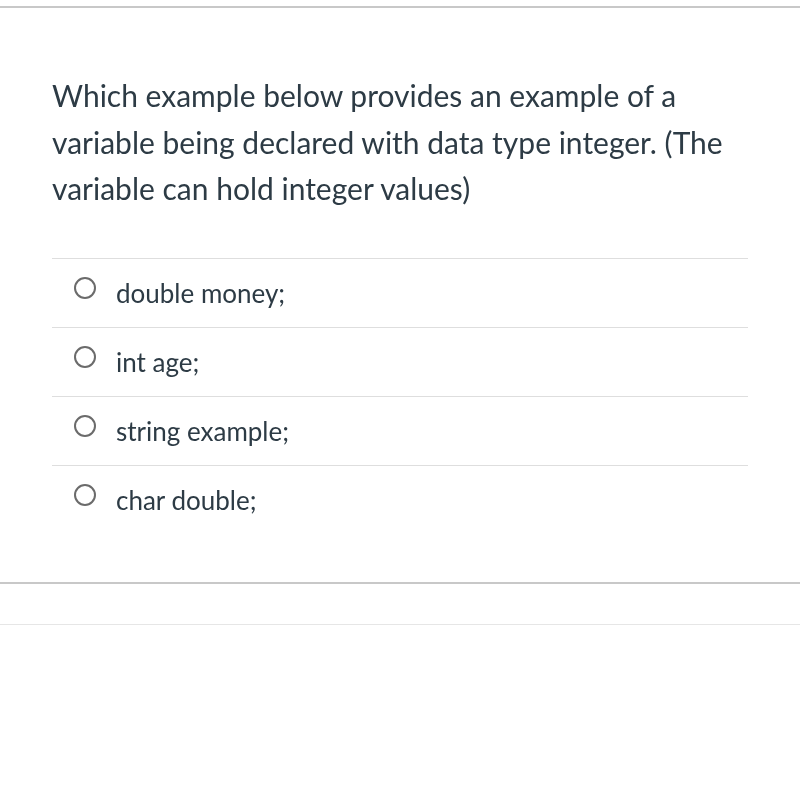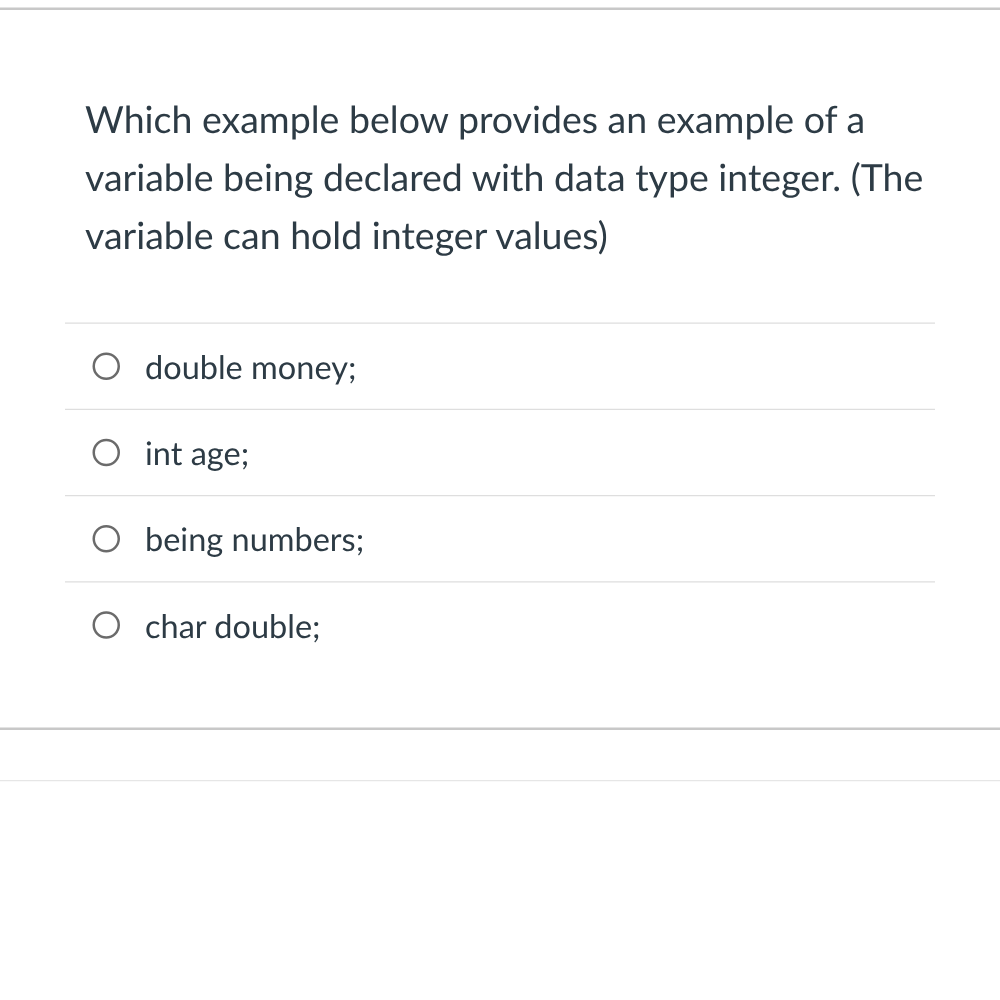--- a/index.html
+++ b/index.html
@@ -27,28 +27,26 @@
     }
     .question-container {
       padding: 64px 52px 0 52px;
     }
     .question-text {
       font-size: 30px;
       line-height: 1.55;
       color: #2d3b45;
       font-weight: 400;
       margin-bottom: 46px;
-      margin-left: 16px;
     }
     .options {
       border-top: 1px solid #dedede;
     }
     .option-row {
       display: flex;
-      align-items: center;
       padding: 18px 8px 18px 8px;
       border-bottom: 1px solid #dedede;
       cursor: pointer;
     }
     .option-row:last-child {
       border-bottom: none;
     }
     .radio {
       width: 22px;
       height: 22px;
@@ -77,21 +75,21 @@
     <label class="option-row">
       <span class="radio"></span>
       <span class="option-label">double money;</span>
     </label>
     <label class="option-row">
       <span class="radio"></span>
       <span class="option-label">int age;</span>
     </label>
     <label class="option-row">
       <span class="radio"></span>
-      <span class="option-label">being numbers;</span>
+      <span class="option-label">string example;</span>
     </label>
     <label class="option-row">
       <span class="radio"></span>
       <span class="option-label">char double;</span>
     </label>
   </div>
 </div>
 
 <div class="outer-border-bottom"></div>
 <div class="faint-line"></div>

